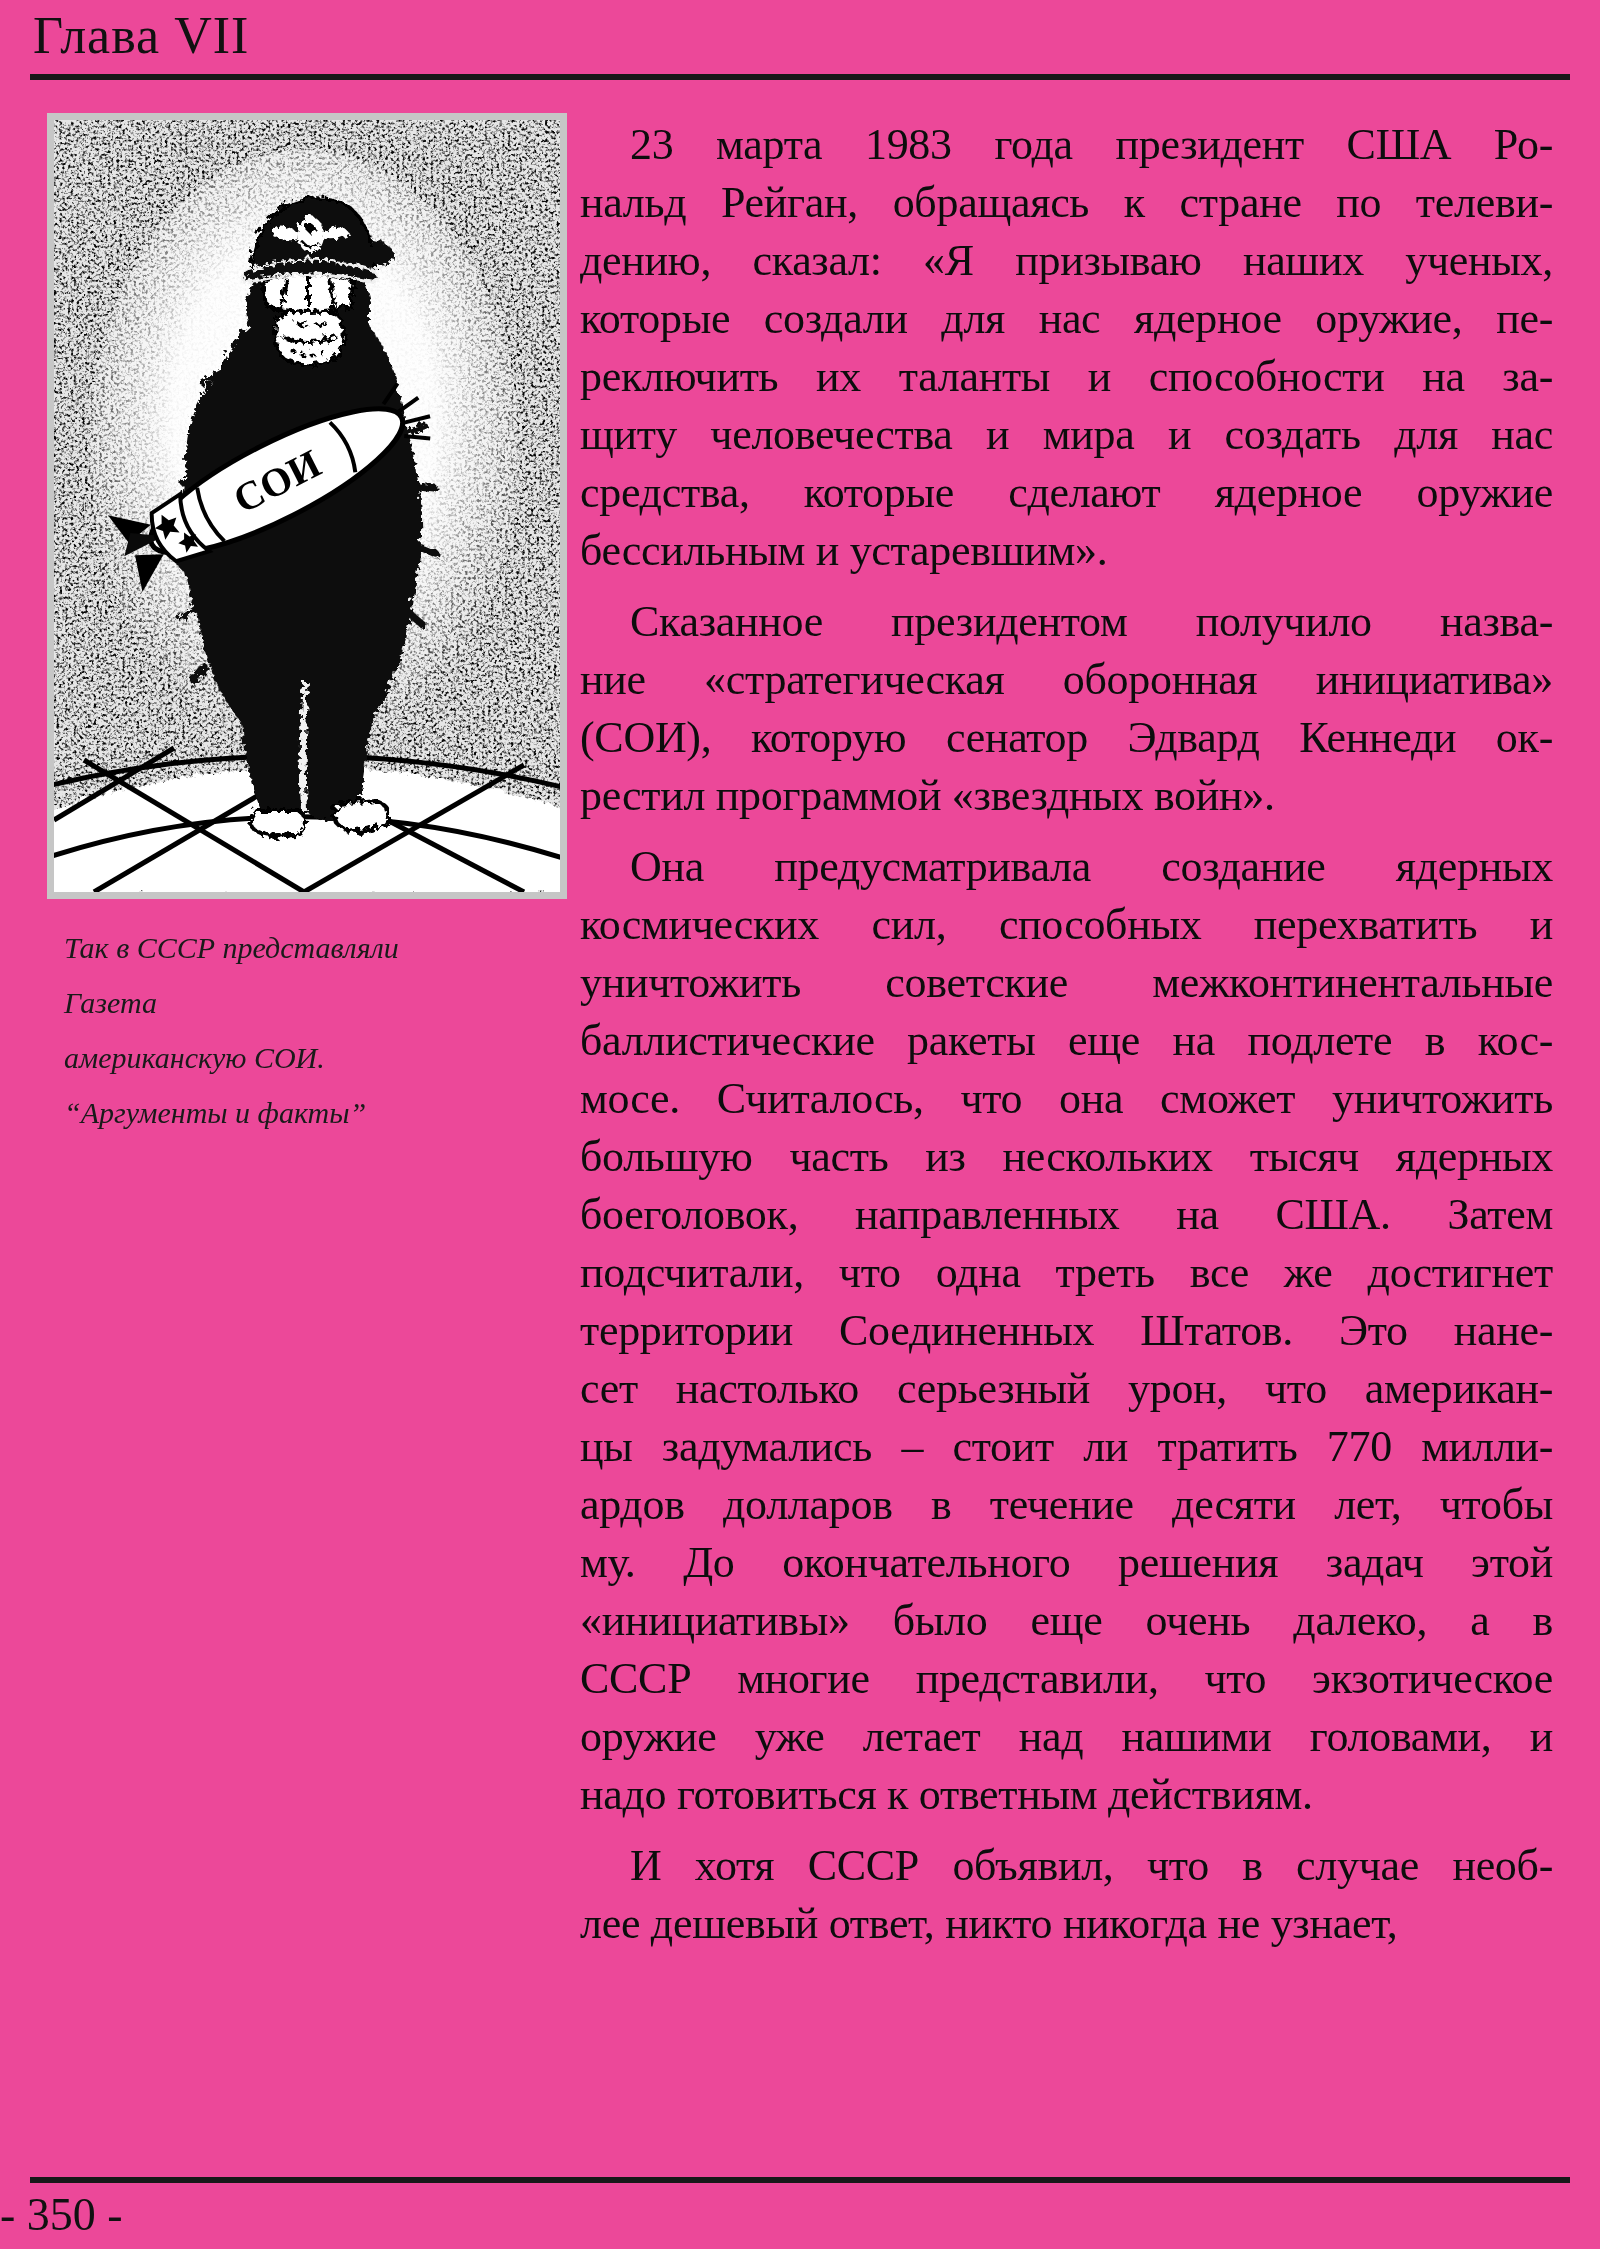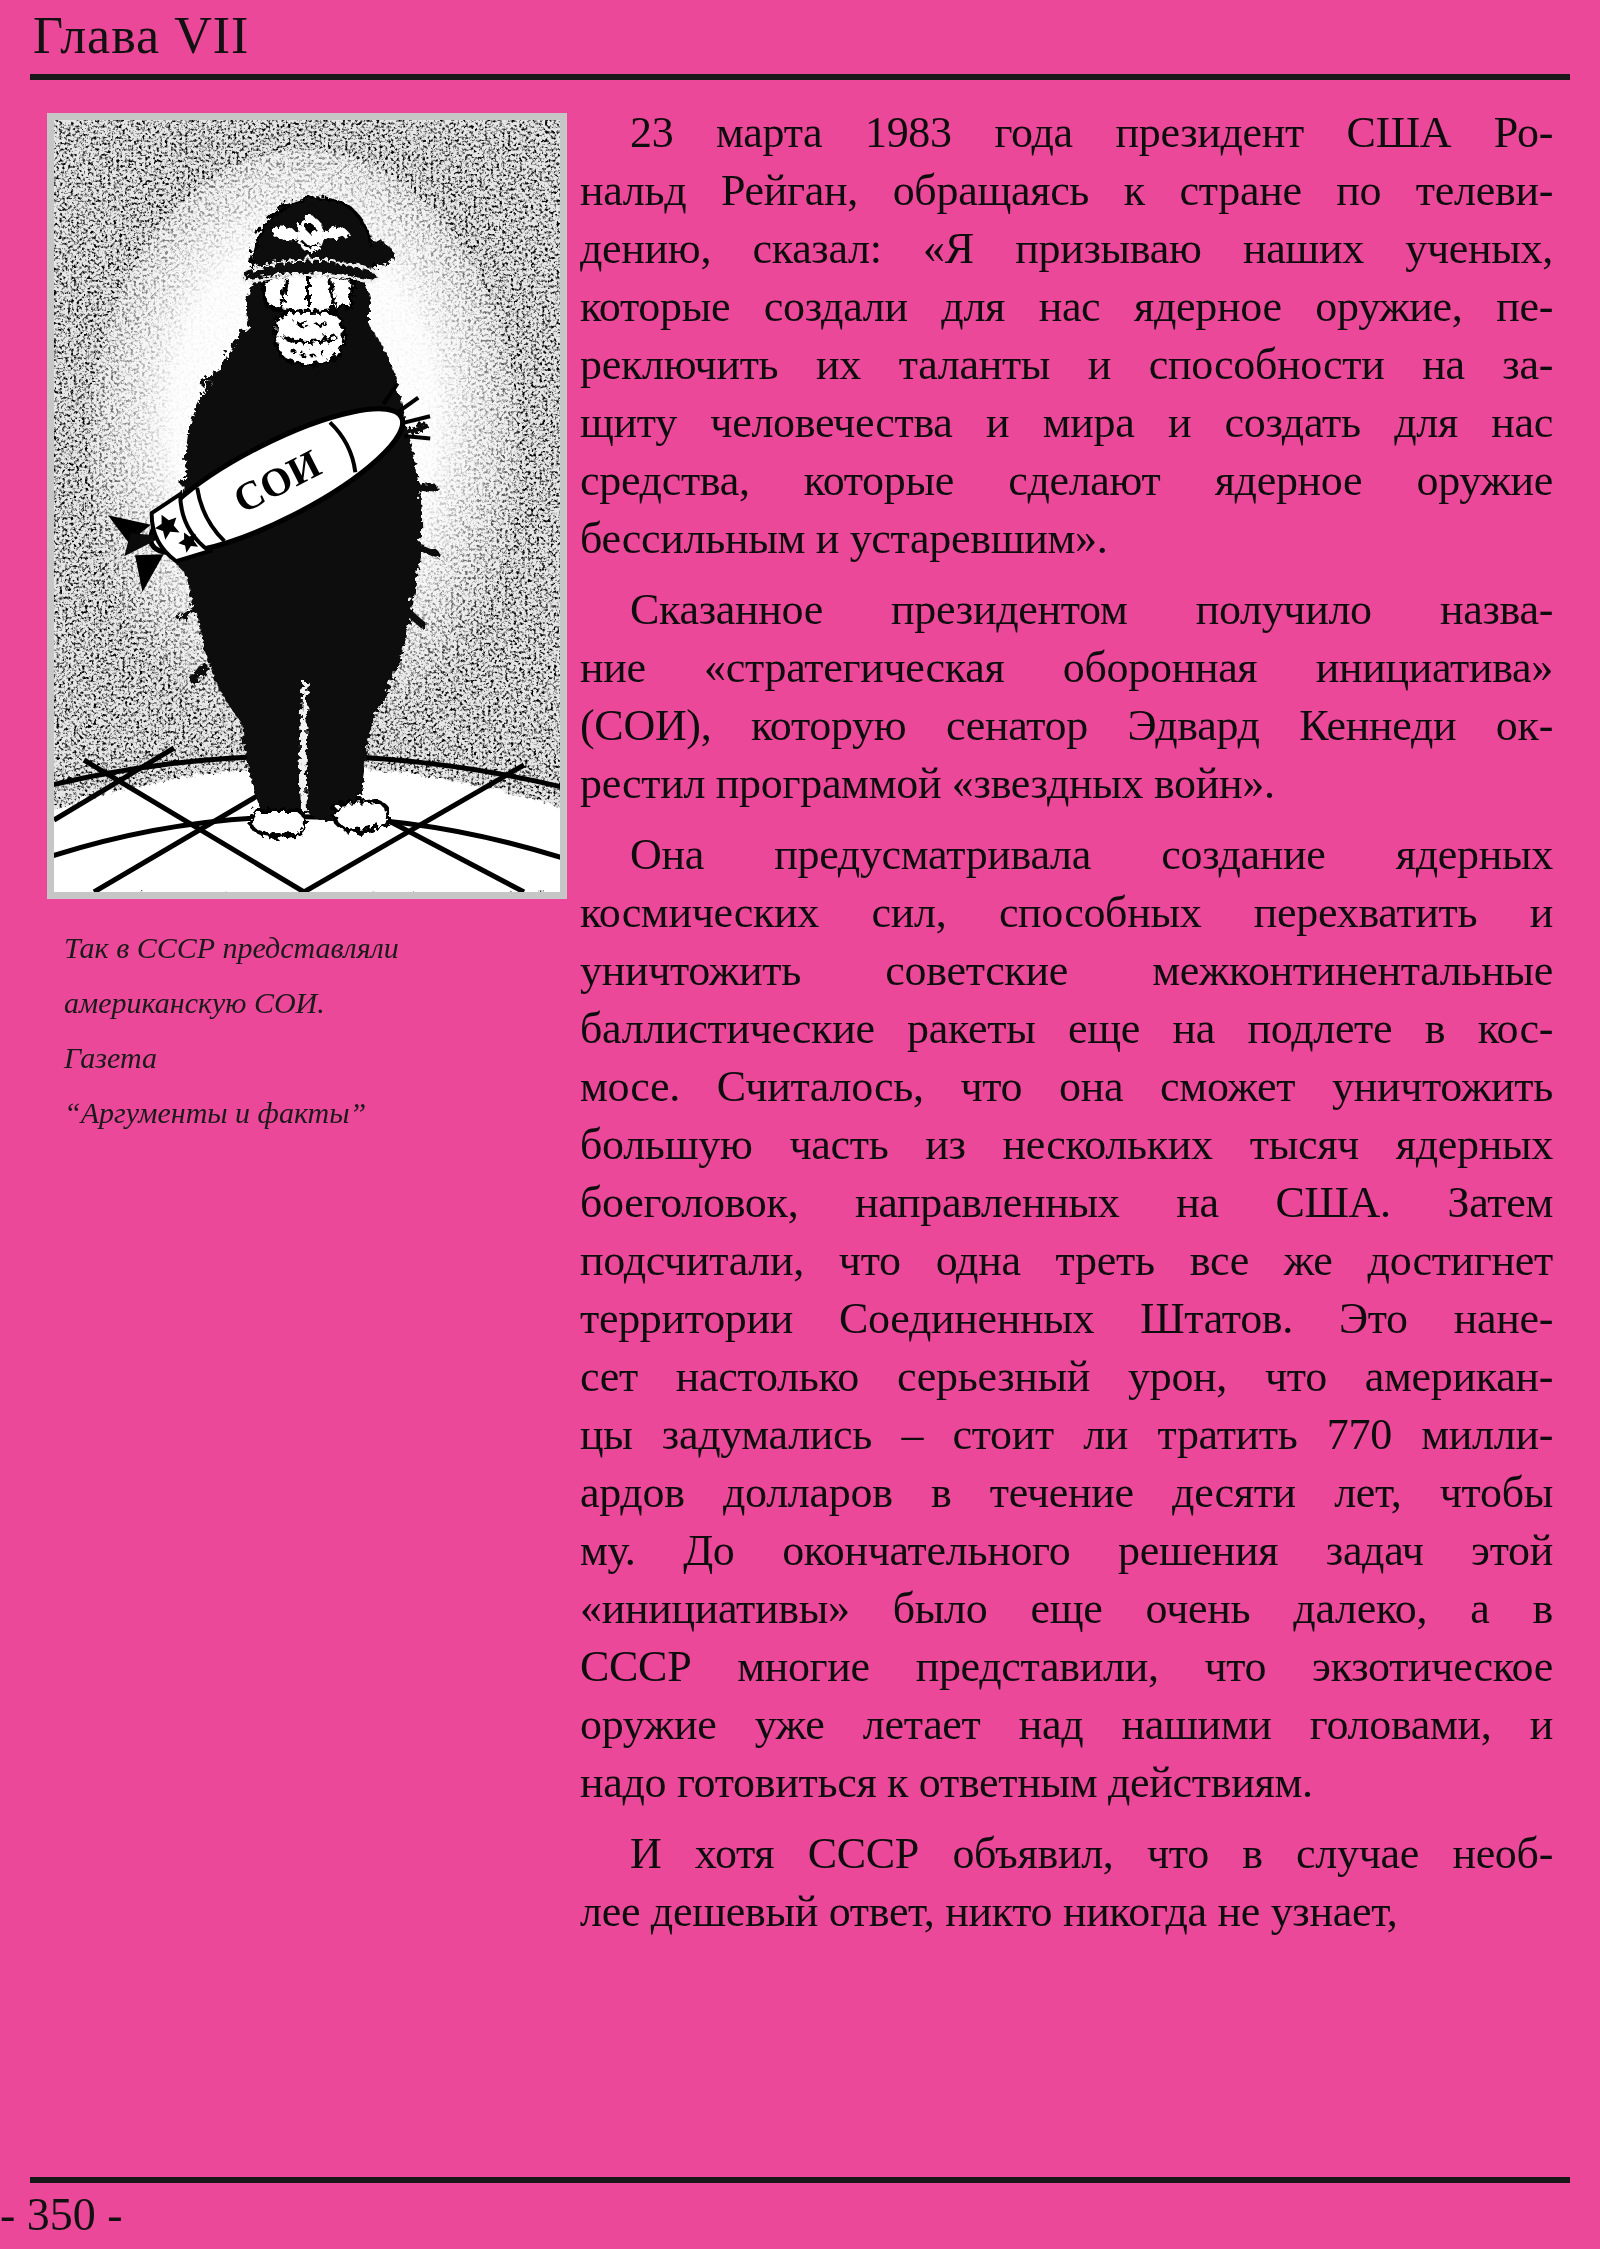--- a/index.html
+++ b/index.html
@@ -36,21 +36,21 @@
     position:absolute;left:580px;top:104px;width:973px;
     font-size:44px;line-height:58px;color:#0d0d0d;
   }
   .paragraph{margin:0 0 13px 0;}
   .line{
     text-align:justify;
     text-align-last:justify;
     white-space:normal;
     letter-spacing:-0.3px;
   }
-  .line.first{text-indent:50px;}
+  .line.first{text-indent:50px;margin-top:12px;}
   .line.last{text-align-last:left;}
   .page-footer{
     position:absolute;left:0;top:2188px;width:1600px;
     text-align:left;font-size:46px;color:#111;
   }
 </style>
 </head>
 <body>
 
 <div id="page">
@@ -172,22 +172,22 @@
         <path d="M 116 366 l 3 6 7 1 -5 5 1 7 -6 -4 -7 4 2 -7 -5 -5 7 -1 z" fill="#000"></path>
 
         <path d="M 148 332 q -10 30 0 60 M 296 334 q 10 28 0 56" stroke="#000" stroke-width="4" fill="none"></path>
         <text x="222" y="376" font-size="40" font-weight="bold" text-anchor="middle" font-family="Liberation Serif, serif" fill="#000">СОИ</text>
       </g>
     </svg>
   </div>
 
   <div class="caption">
       <div>Так в СССР представляли</div>
+      <div>Газета</div>
       <div>американскую СОИ.</div>
-      <div>Газета</div>
       <div>“Аргументы и факты”</div>
     </div>
 
   <div class="text-column">
       <div class="paragraph">
         <div class="line first">23 марта 1983 года президент США Ро-</div>
         <div class="line">нальд Рейган, обращаясь к стране по телеви-</div>
         <div class="line">дению, сказал: «Я призываю наших ученых,</div>
         <div class="line">которые создали для нас ядерное оружие, пе-</div>
         <div class="line">реключить их таланты и способности на за-</div>

